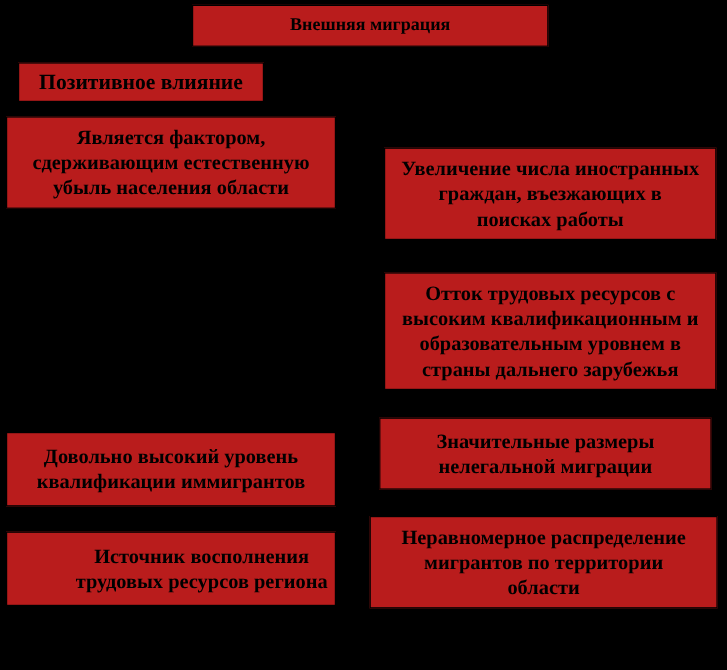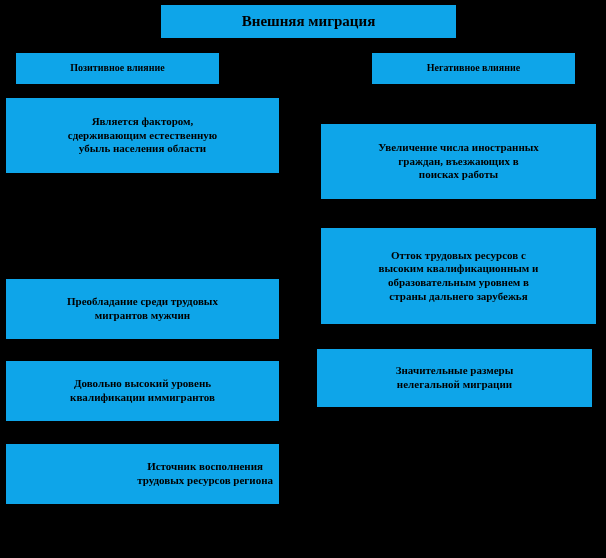--- a/index.html
+++ b/index.html
@@ -16,64 +16,57 @@
   }
   .stage {
     position: relative;
     width: 606px;
     height: 558px;
     background: #000000;
   }
   .node {
     position: absolute;
     box-sizing: border-box;
-    background: #0ea5e9;
+    background: #b91c1c;
     border: 1px solid #000000;
     color: #000000;
     font-weight: bold;
     text-align: center;
     display: flex;
     align-items: center;
     justify-content: center;
     line-height: 1.25;
     padding: 3px 6px;
     white-space: pre-line;
   }
   .fs15 { font-size: 15px; }
-  .fs14 { font-size: 10px; }
-  .fs13 { font-size: 11px; }
+  .fs14 { font-size: 18px; }
+  .fs13 { font-size: 17px; }
 </style>
 </head>
 <body>
 
 <div class="stage">
 
   <div class="node fs15" style="left:160px; top:4px; width:297px; height:35px;">
     <span>Внешняя миграция</span>
   </div>
 
   <div class="node fs14" style="left:15px; top:52px; width:205px; height:33px;">
     <span>Позитивное влияние</span>
   </div>
 
-  <div class="node fs14" style="left:371px; top:52px; width:205px; height:33px;">
-    <span>Негативное влияние</span>
-  </div>
 
   <div class="node fs13" style="left:5px; top:97px; width:275px; height:77px;">
     <span>Является фактором,
 сдерживающим естественную
 убыль населения области</span>
   </div>
 
 
-  <div class="node fs13" style="left:5px; top:278px; width:275px; height:62px;">
-    <span>Преобладание среди трудовых
-мигрантов мужчин</span>
-  </div>
 
   <div class="node fs13" style="left:5px; top:360px; width:275px; height:62px;">
     <span>Довольно высокий уровень
 квалификации иммигрантов</span>
   </div>
 
   <div class="node fs13" style="left:5px; top:443px; width:275px; height:62px;justify-content:flex-end;">
     <span>Источник восполнения
 трудовых ресурсов региона</span>
   </div>
@@ -89,15 +82,20 @@
 нелегальной миграции</span>
   </div>
 
   <div class="node fs13" style="left:320px; top:227px; width:277px; height:98px;">
     <span>Отток трудовых ресурсов с
 высоким квалификационным и
 образовательным уровнем в
 страны дальнего зарубежья</span>
   </div>
 
+  <div class="node fs13" style="left:308px; top:430px; width:290px; height:77px;">
+    <span>Неравномерное распределение
+мигрантов по территории
+области</span>
+  </div>
 
 
 </div>
 
 </body></html>

